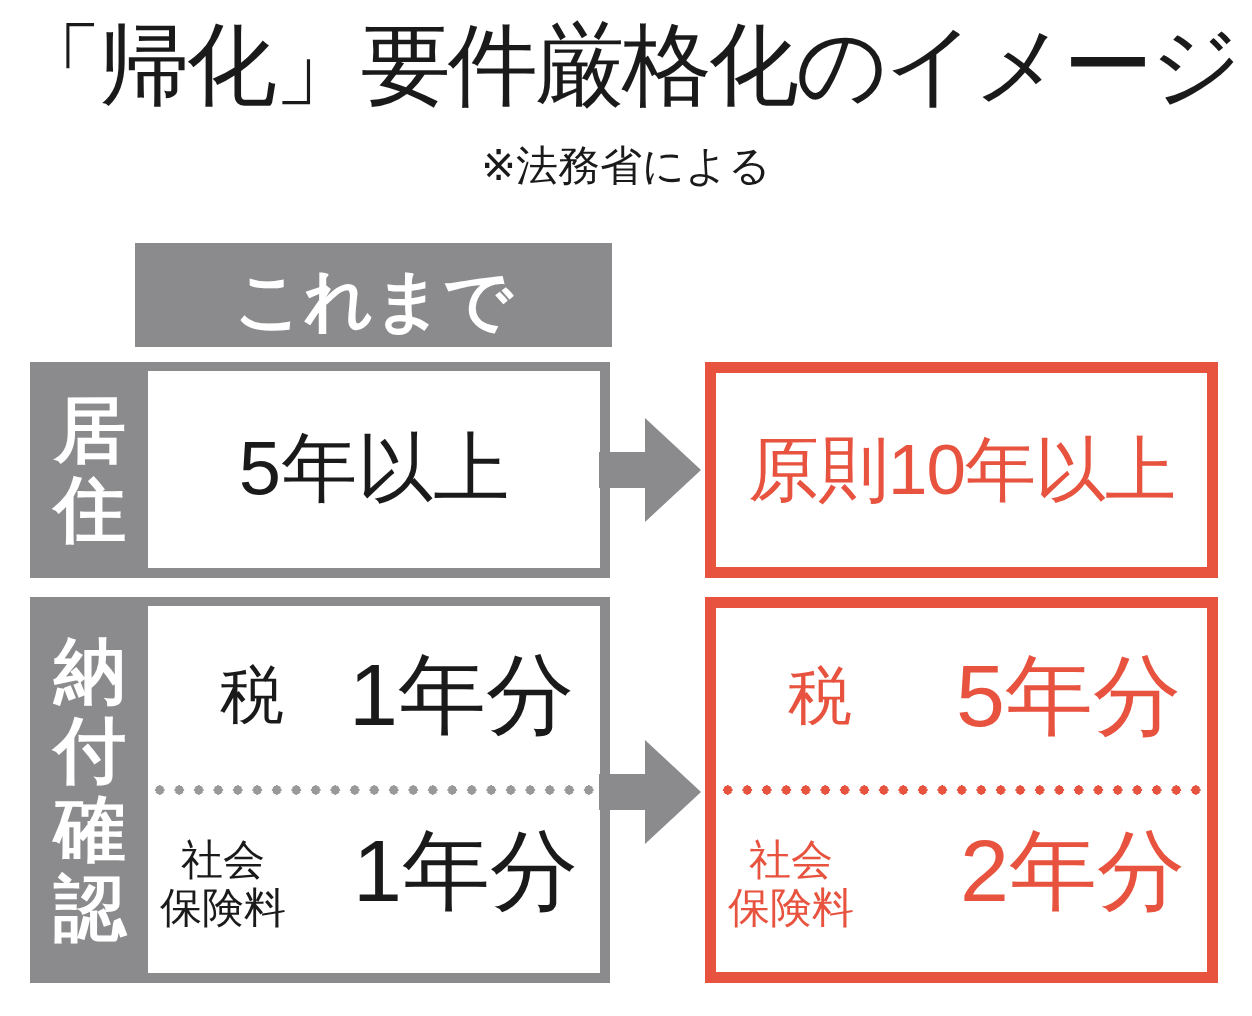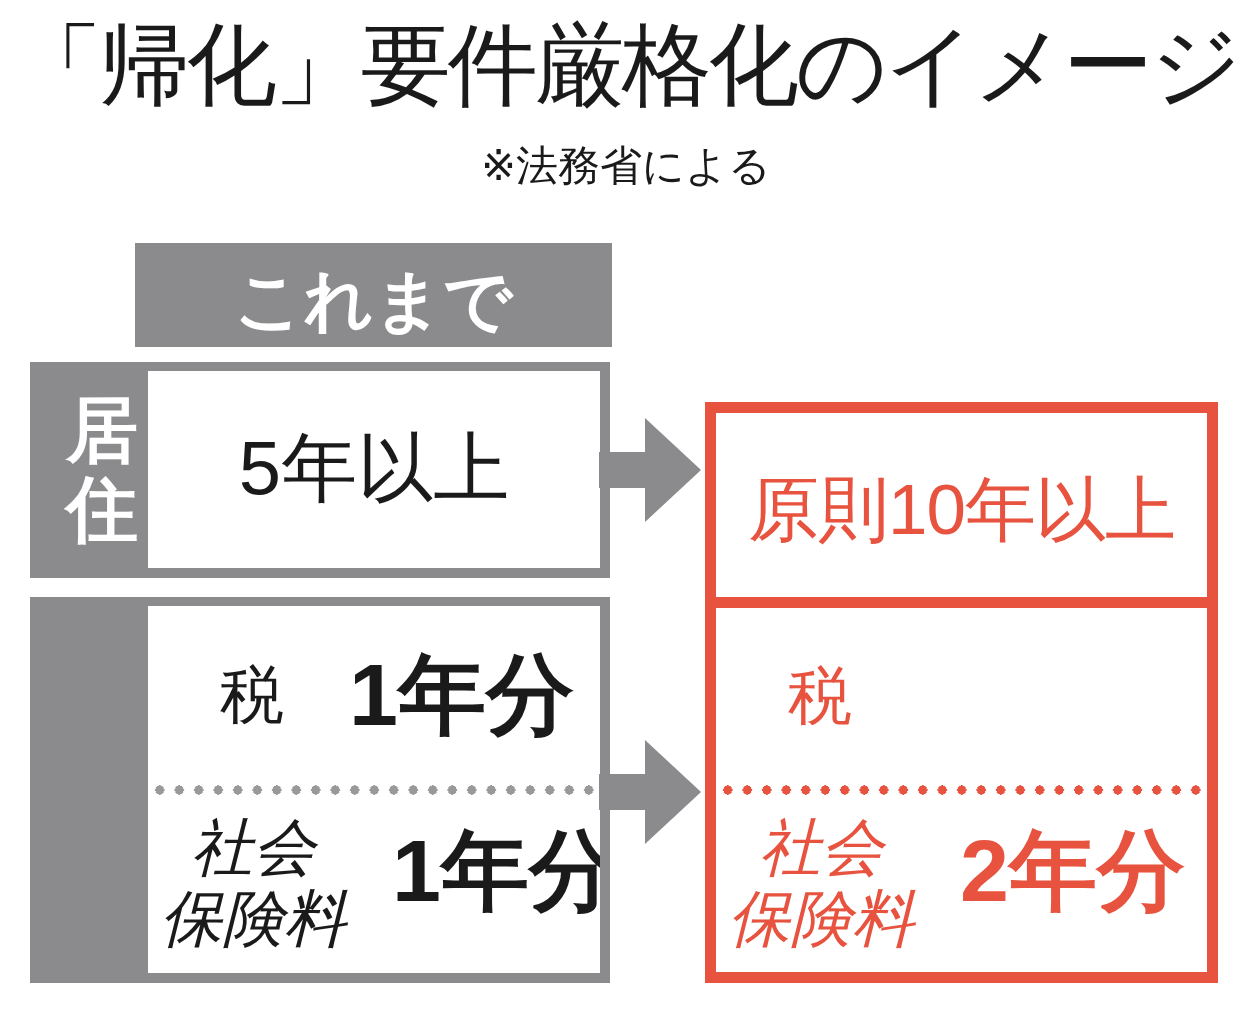--- a/index.html
+++ b/index.html
@@ -47,21 +47,21 @@
   .hdr-after{left:705px;width:513px;background:var(--accent-red);}
 
   
   .gbox{
     position:absolute;left:30px;width:580px;
     background:var(--gray);
   }
   .gbox.r1{top:362px;height:216px;}
   .gbox.r2{top:597px;height:386px;}
   .gbox .side-label{
-    position:absolute;left:16px;top:0;bottom:0;width:112px;
+    position:absolute;left:4px;top:0;bottom:0;width:112px;
     display:flex;align-items:center;justify-content:center;
     color:#ffffff;font-weight:bold;font-size:72px;
   }
   .side-label .stack{
     width:1.06em;
     word-break:break-all;
     line-height:1.1;
     text-align:center;
   }
   .gbox .inner{
@@ -69,21 +69,21 @@
     background:#ffffff;
   }
 
   
   .rbox{
     position:absolute;left:705px;width:513px;
     background:#ffffff;
     border:11px solid var(--accent-red);
     color:var(--accent-red);
   }
-  .rbox.r1{top:362px;height:216px;margin-top:40px;}
+  .rbox.r1{top:362px;height:216px;}
   .rbox.r2{top:597px;height:386px;}
 
   
   .center-val{
     position:absolute;inset:0;
     display:flex;align-items:center;justify-content:center;
     white-space:nowrap;
   }
   .residence-before-val{font-size:76px;font-weight:500;color:var(--text-black);}
   .residence-after-val{font-size:71px;font-weight:500;color:var(--accent-red);letter-spacing:-1px;}
@@ -96,24 +96,24 @@
   .rbox .pay{position:relative;height:100%;}
   .pay .sec{
     flex:1 1 0;
     display:flex;align-items:center;justify-content:space-between;
     overflow:hidden;
   }
   .pay .sec.tax{padding:0 26px 0 72px;}
   .pay .sec.ins{padding:0 22px 0 12px;}
   .pay .cat{font-size:64px;font-weight:500;white-space:nowrap;}
   .pay .cat-2line{
-    font-size:62px;font-weight:500;line-height:1.14;
-    text-align:center;white-space:nowrap;font-style:italic;
-  }
-  .pay .amount{font-size:88px;font-weight:bold;white-space:nowrap;margin-left:46px;}
+    font-size:42px;font-weight:500;line-height:1.14;
+    text-align:center;white-space:nowrap;
+  }
+  .pay .amount{font-size:88px;font-weight:normal;white-space:nowrap;margin-left:46px;}
   .pay .sec.ins .amount{transform:translateY(-12px);}
 
   
   .dotline{
     flex:0 0 10px;height:10px;margin:0 2px;
     background-repeat:repeat-x;
     background-size:19.5px 10px;
     background-position:left center;
   }
   .dotline.gray{background-image:radial-gradient(circle 4.6px, var(--dot-gray) 99%, rgba(255,255,255,0) 100%);}
@@ -151,20 +151,23 @@
     <svg viewBox="0 0 102 104" aria-hidden="true">
       <polygon points="0,34 46,34 46,0 102,52 46,104 46,70 0,70"></polygon>
     </svg>
   </div>
 
   <div class="rbox r1">
     <div class="center-val residence-after-val">原則10年以上</div>
   </div>
 
   <div class="gbox r2">
+    <div class="side-label">
+      <span class="stack">納付確認</span>
+    </div>
     <div class="inner">
       <div class="pay">
         <div class="sec tax">
           <span class="cat">税</span>
           <span class="amount">1年分</span>
         </div>
         <div class="dotline gray"></div>
         <div class="sec ins">
           <span class="cat-2line">
             <span style="display:block">社会</span>
@@ -179,20 +182,21 @@
   <div class="arrow a2">
     <svg viewBox="0 0 102 104" aria-hidden="true">
       <polygon points="0,34 46,34 46,0 102,52 46,104 46,70 0,70"></polygon>
     </svg>
   </div>
 
   <div class="rbox r2">
     <div class="pay">
       <div class="sec tax">
         <span class="cat">税</span>
+        <span class="amount">5年分</span>
       </div>
       <div class="dotline red"></div>
       <div class="sec ins">
         <span class="cat-2line">
           <span style="display:block">社会</span>
           <span style="display:block">保険料</span>
         </span>
         <span class="amount">2年分</span>
       </div>
     </div>

